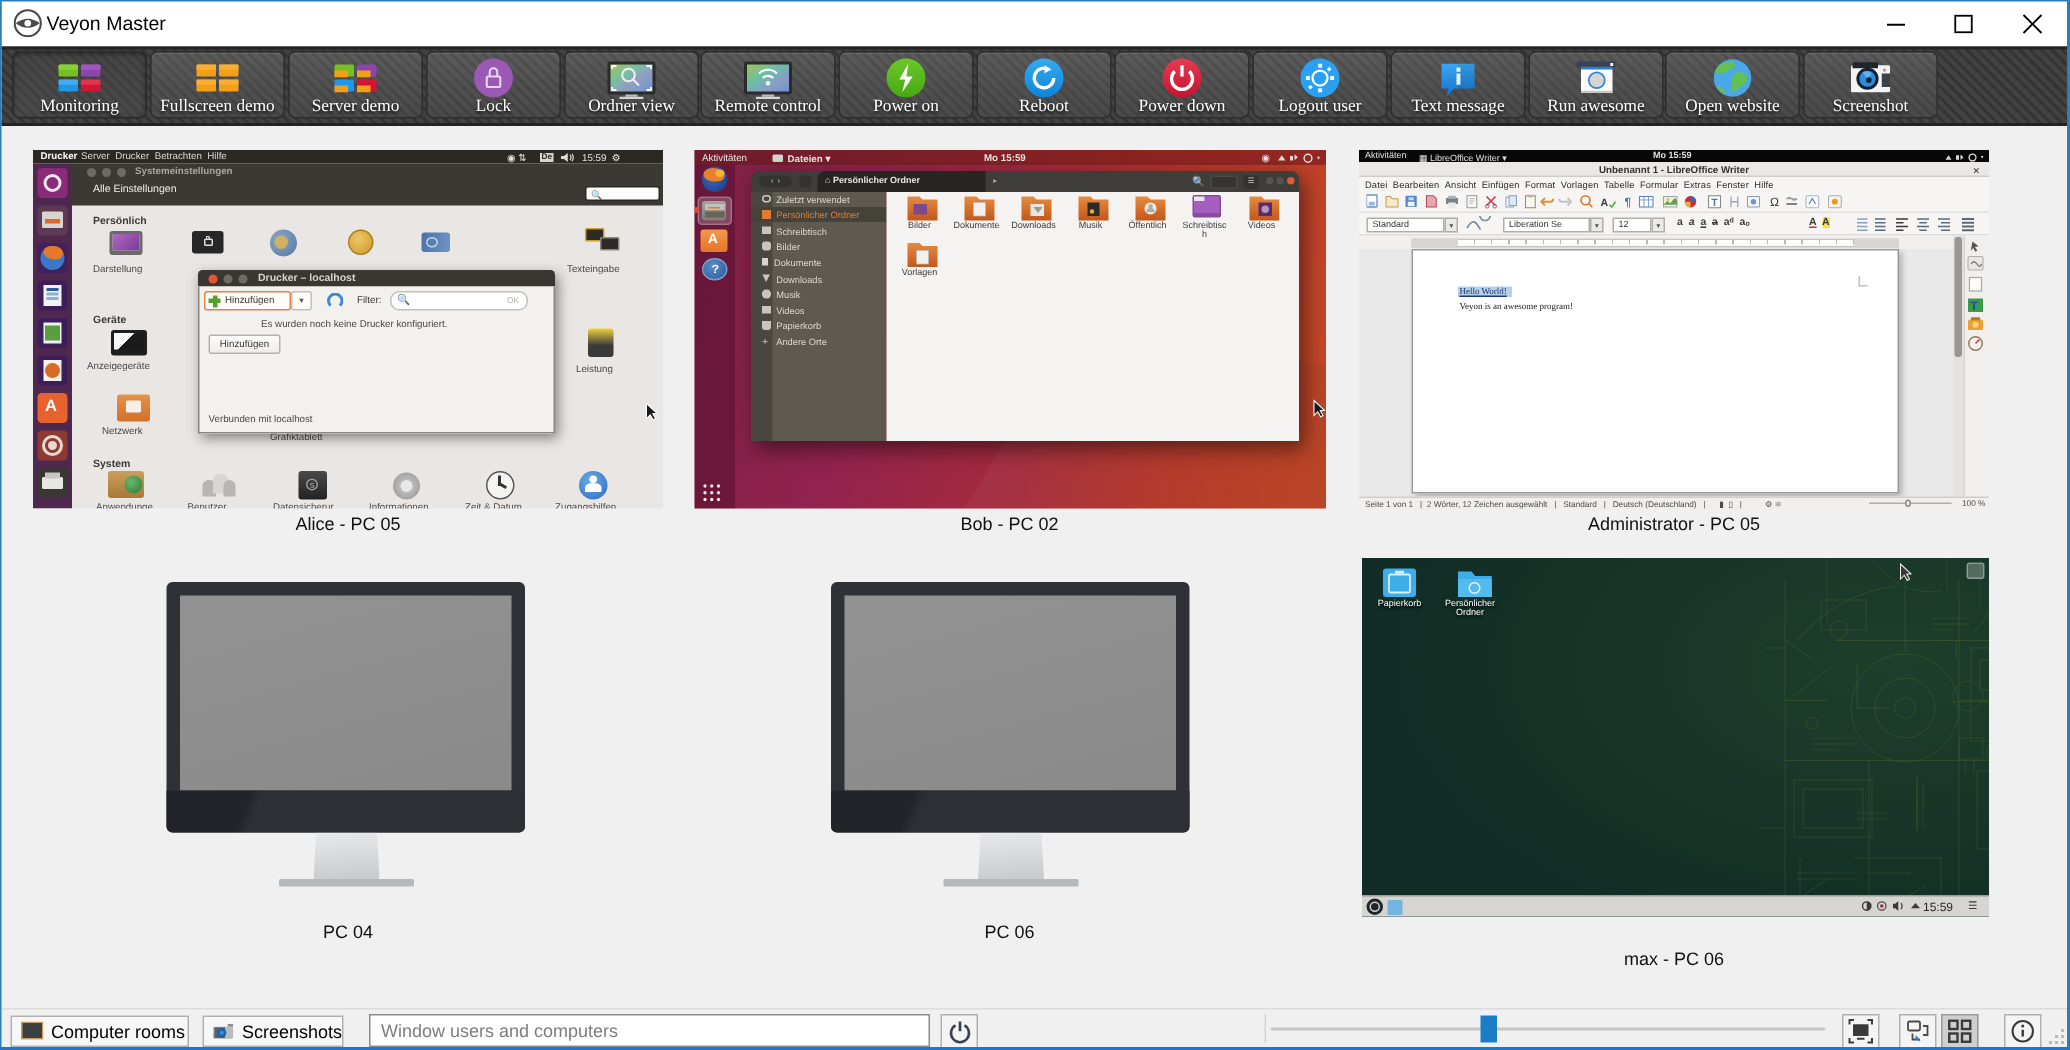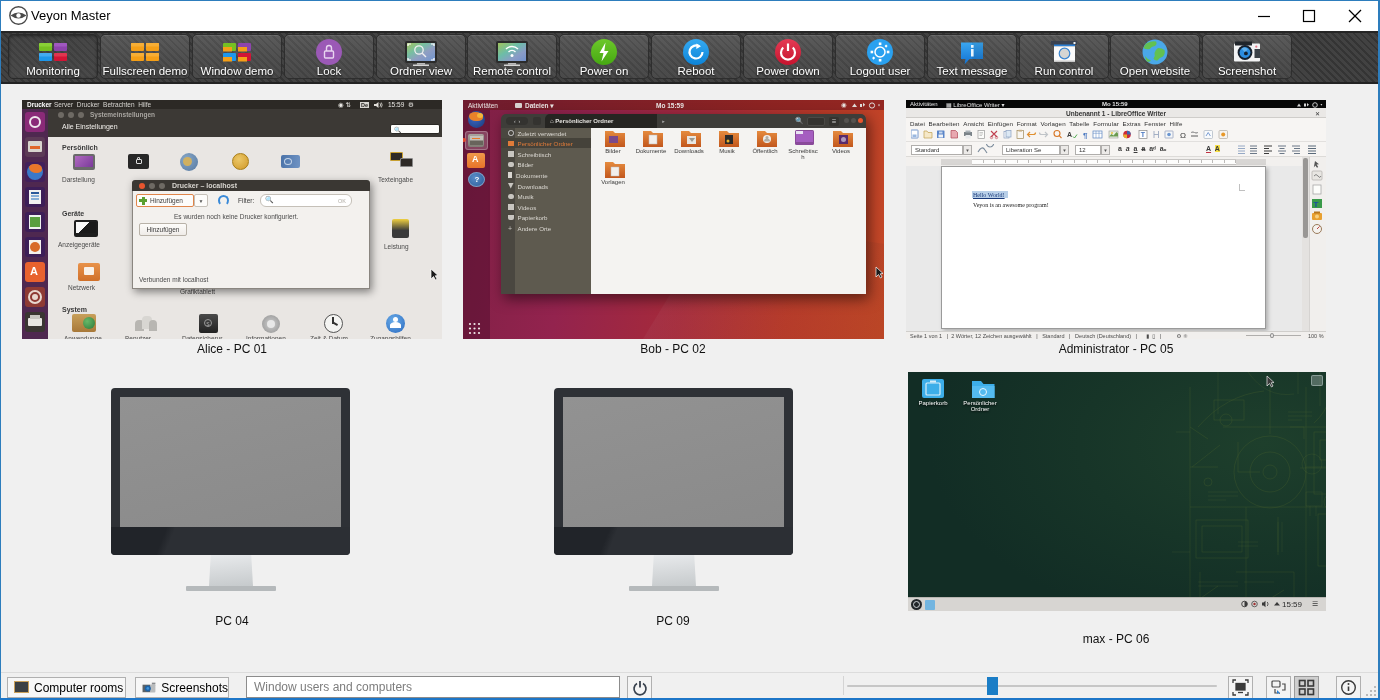--- a/index.html
+++ b/index.html
@@ -11,21 +11,21 @@
 #borderL { left:0; top:0; width:1px; height:700px; background:#2d7dbd; z-index:50; }
 #borderR { left:1378px; top:0; width:2px; height:700px; background:#2d7dbd; z-index:50; }
 #borderB { left:0; top:698px; width:1380px; height:2px; background:#1d76c8; z-index:50; }
 #wtitle { left:31px; top:8px; font-size:13px; color:#000; }
 
 #toolbar { left:1px; top:31px; width:1378px; height:53px;
   background:repeating-linear-gradient(45deg, rgba(0,0,0,0.13) 0 2px, rgba(255,255,255,0.03) 2px 5px), #3c3c3c;
   border-top:2px solid #252525; border-bottom:2px solid #232323; }
 .tbtn { position:absolute; top:34px; width:90px; height:45px; border-radius:5px;
   background:repeating-linear-gradient(45deg, rgba(0,0,0,0.08) 0 2px, rgba(255,255,255,0.02) 2px 5px), linear-gradient(#585858, #4c4c4c 60%, #464646);
-  border:1px solid #2e2e2e; box-shadow:inset 0 1px 0 rgba(255,255,255,0.10); }
+  border:1px solid #2e2e2e; box-shadow:inset 0 1px 0 rgba(255,255,255,0.10);font-family:Liberation Serif, serif; }
 .tbtn.checked { background:repeating-linear-gradient(45deg, rgba(0,0,0,0.08) 0 2px, rgba(255,255,255,0.02) 2px 5px), linear-gradient(#424242,#464646); box-shadow:inset 0 1px 3px rgba(0,0,0,0.45); border-color:#2a2a2a; }
 .sit { position:absolute; left:45px; width:80px; font-size:6.2px; color:#dcd9d3; white-space:nowrap; }
 .sit i { display:inline-block; width:5.5px; height:5.5px; background:#c8c5c0; margin-right:4px; font-style:normal; }
 .tlabel { position:absolute; top:30px; white-space:nowrap; left:0; width:100%; text-align:center; font-size:11.5px; color:#fff; text-shadow:0 1px 2px rgba(0,0,0,0.9); }
 .ticon { position:absolute; top:3px; left:50%; transform:translateX(-50%); }
 
 .cap { position:absolute; width:200px; text-align:center; font-size:12px; color:#111; }
 
 .thumb { position:absolute; overflow:hidden; }
 
@@ -93,21 +93,21 @@
   <svg class="ticon" width="30" height="28" viewBox="0 0 30 28">
     <rect x="1" y="5" width="13" height="8" rx="1" fill="#76c022"></rect>
     <rect x="16" y="5" width="13" height="8" rx="1" fill="#8e44ad"></rect>
     <rect x="1" y="15" width="13" height="8" rx="1" fill="#1e97ea"></rect>
     <rect x="16" y="15" width="13" height="8" rx="1" fill="#d21535"></rect>
     <rect x="1" y="9" width="9" height="4.5" fill="#f59f17"></rect>
     <rect x="16" y="9" width="9" height="4.5" fill="#f59f17"></rect>
     <rect x="1" y="19" width="9" height="4.5" fill="#f59f17"></rect>
     <rect x="16" y="19" width="9" height="4.5" fill="#f59f17"></rect>
   </svg>
-  <div class="tlabel">Window demo</div>
+  <div class="tlabel">Server demo</div>
 </div>
 <div class="tbtn" style="left:284px">
   <svg class="ticon" width="30" height="28" viewBox="0 0 30 28">
     <circle cx="15" cy="14" r="13" fill="#9b59b6"></circle>
     <rect x="10.5" y="13" width="9" height="7" rx="1" fill="none" stroke="#e8d5f0" stroke-width="1.4"></rect>
     <path d="M12.5 13 v-3 a2.5 2.5 0 0 1 5 0 v3" fill="none" stroke="#e8d5f0" stroke-width="1.4"></path>
   </svg>
   <div class="tlabel">Lock</div>
 </div>
 <div class="tbtn" style="left:376px">
@@ -225,21 +225,21 @@
 </div>
 <div class="tbtn" style="left:1019px">
   <svg class="ticon" width="30" height="28" viewBox="0 0 30 28">
     <rect x="2" y="3" width="26" height="4" fill="#3a4250"></rect>
     <rect x="24.5" y="4" width="2" height="2" fill="#f0f0f0"></rect>
     <rect x="5" y="6.5" width="21" height="1.8" fill="#2a7fd4"></rect>
     <rect x="5" y="8.3" width="21" height="15.7" fill="#fbfbfb"></rect>
     <rect x="5" y="22.5" width="21" height="1.5" fill="#c8c8c8"></rect>
     <circle cx="15.5" cy="15.5" r="5.3" fill="#d5d5d3" stroke="#3a85d0" stroke-width="1.2"></circle>
   </svg>
-  <div class="tlabel">Run control</div>
+  <div class="tlabel">Run awesome</div>
 </div>
 <div class="tbtn" style="left:1110px">
   <svg class="ticon" width="30" height="28" viewBox="0 0 30 28">
     <circle cx="15" cy="14" r="12.5" fill="#4aa8e8"></circle>
     <path d="M7 5 q5 -2.5 9 -1.5 q1.5 2.5 -1 4.5 q-4 0.5 -5 3 q-4 1 -6.5 -1 q0.5 -3 3.5 -5 z" fill="#62c152"></path>
     <path d="M18 10 q4 0 6.5 2 q1 3.5 -1.5 6.5 q-3.5 1 -5.5 4 q-3 .5 -4 -2 q2 -3 1 -5.5 q1 -3.5 3.5 -5 z" fill="#62c152"></path>
     <path d="M5 18 q2.5 3.5 6 4.5 q-1.5 2 -4 1 q-1.8 -2.5 -2 -5.5 z" fill="#62c152"></path>
   </svg>
   <div class="tlabel">Open website</div>
 </div>
@@ -746,25 +746,25 @@
           <path d="M21 2.5 h1.5 l2 -1.8 v6.6 l-2 -1.8 H21 z"></path>
           <path d="M26.3 2 a3.2 3.2 0 0 1 0 4" stroke="#3a3a3a" stroke-width="0.8" fill="none"></path>
           <path d="M33 5.5 l3 -3.5 3 3.5 z"></path>
         </g>
       </svg>
   <div class="a" style="left:374px;top:227.5px;font-size:8px;color:#2a2a2a">15:59</div>
   <div class="a" style="left:404px;top:228px;font-size:7px;color:#3a3a3a">☰</div>
 </div>
 </div>
 
-<div class="cap" style="left:132px;top:342px">Alice - PC 01</div>
+<div class="cap" style="left:132px;top:342px">Alice - PC 05</div>
 <div class="cap" style="left:573px;top:342px">Bob - PC 02</div>
 <div class="cap" style="left:1016px;top:342px">Administrator - PC 05</div>
 <div class="cap" style="left:132px;top:614px">PC 04</div>
-<div class="cap" style="left:573px;top:614px">PC 09</div>
+<div class="cap" style="left:573px;top:614px">PC 06</div>
 <div class="cap" style="left:1016px;top:632px">max - PC 06</div>
 
 <div class="mon" style="left:111px;top:388px">
   <div class="frame"></div>
     <div class="screen"></div>
     <div class="bezel"></div>
     <div class="stand"></div>
     <div class="base"></div>
 </div>
 <div class="mon" style="left:554px;top:388px">

